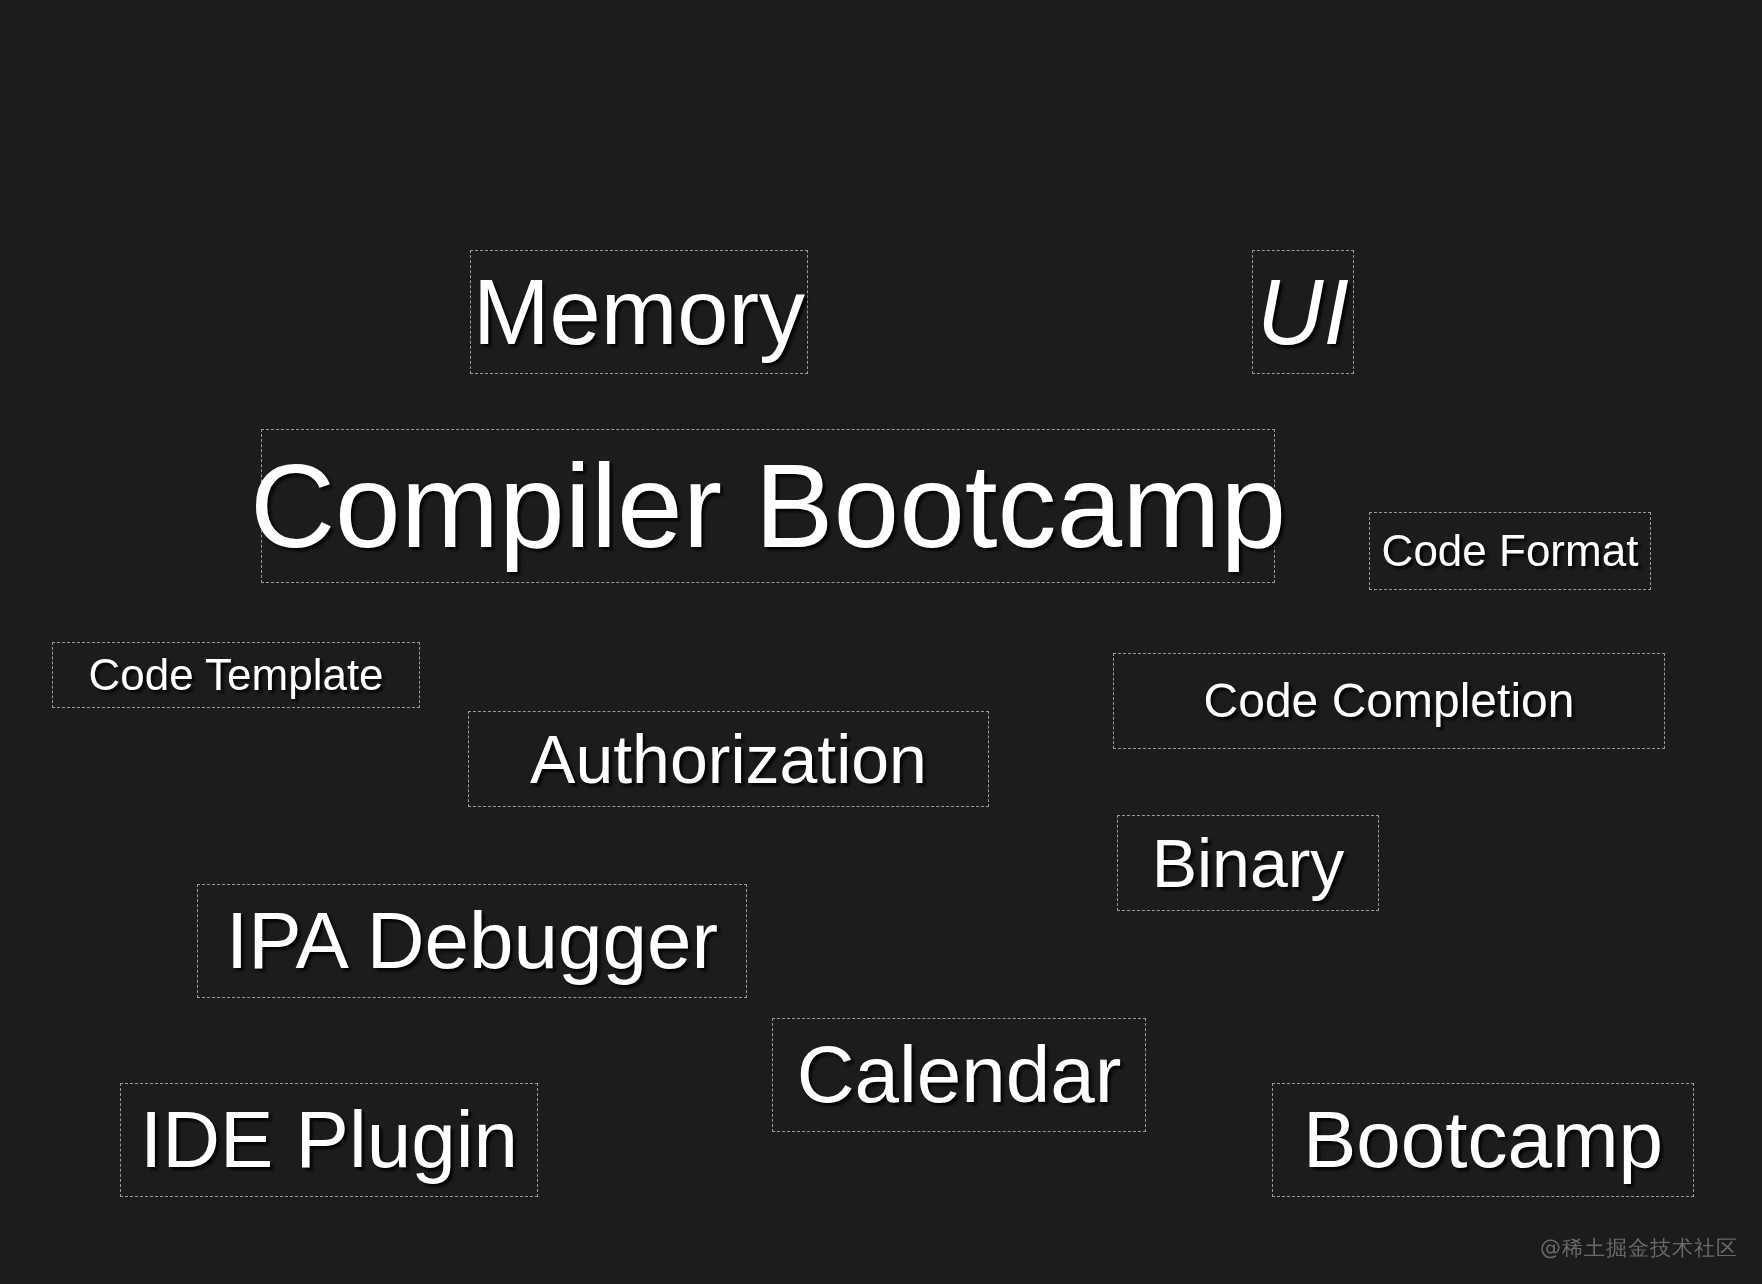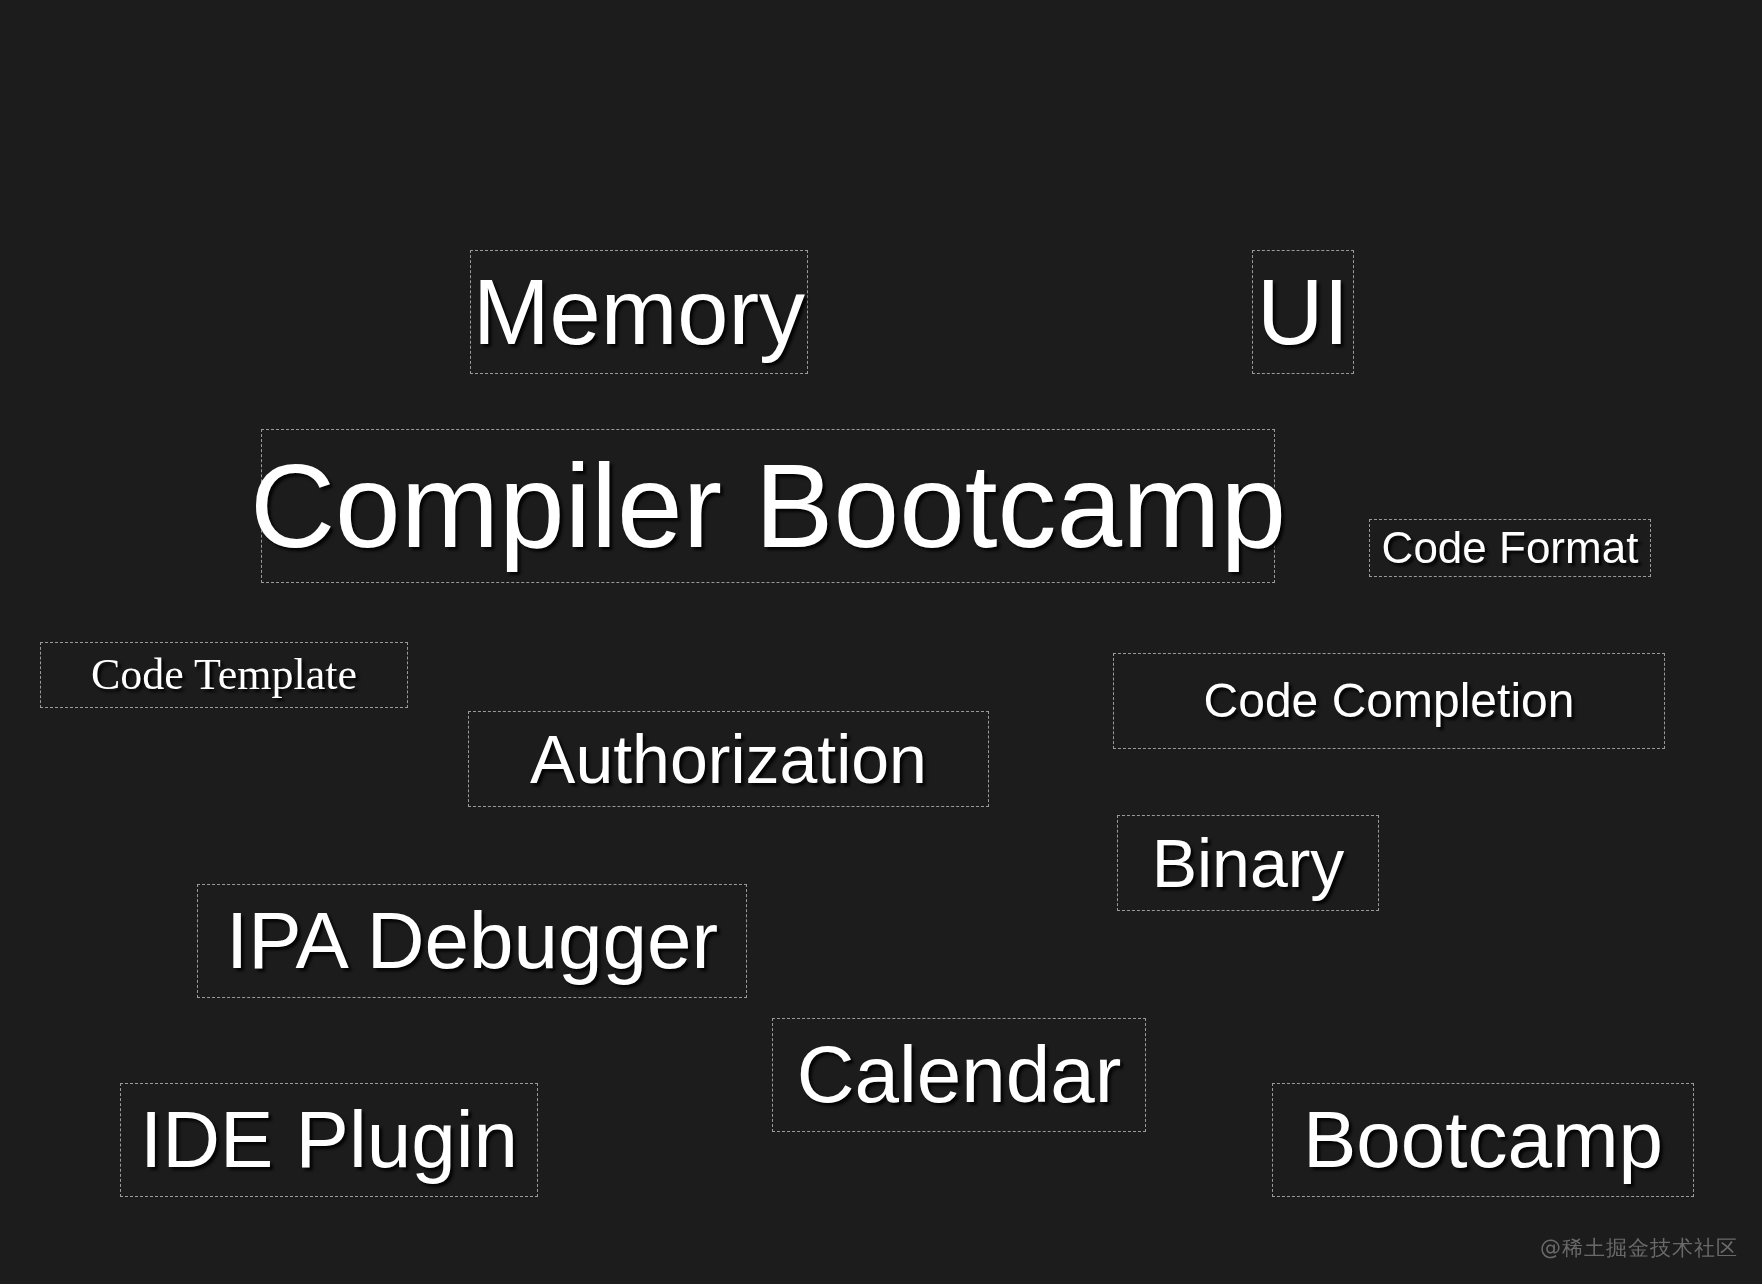--- a/index.html
+++ b/index.html
@@ -69,30 +69,30 @@
 </head>
 <body>
 
 <div id="slide">
 
 
   <div id="cloud-layer">
       <div class="cloud-item" style="left: 470px; top: 250px; width: 338px; height: 124px; font-size: 92px;">
         <span>Memory</span>
       </div>
-      <div class="cloud-item" style="left: 1252px; top: 250px; width: 102px; height: 124px; font-size: 92px;">
+      <div class="cloud-item" style="left: 1252px; top: 250px; width: 102px; height: 124px; font-size: 92px; font-style: italic;">
         <span>UI</span>
       </div>
       <div class="cloud-item" style="left: 261px; top: 429px; width: 1014px; height: 154px; font-size: 118px;">
         <span>Compiler Bootcamp</span>
       </div>
-      <div class="cloud-item" style="left: 1369px; top: 512px; width: 282px; height: 58px; font-size: 44px; margin-top: 7px;">
+      <div class="cloud-item" style="left: 1369px; top: 512px; width: 282px; height: 78px; font-size: 44px;">
         <span>Code Format</span>
       </div>
-      <div class="cloud-item" style="left: 40px; top: 642px; width: 368px; height: 66px; font-size: 44px; font-family: Liberation Serif, serif;">
+      <div class="cloud-item" style="left: 52px; top: 642px; width: 368px; height: 66px; font-size: 44px;">
         <span>Code Template</span>
       </div>
       <div class="cloud-item" style="left: 1113px; top: 653px; width: 552px; height: 96px; font-size: 48px;">
         <span>Code Completion</span>
       </div>
       <div class="cloud-item" style="left: 468px; top: 711px; width: 521px; height: 96px; font-size: 68px;">
         <span>Authorization</span>
       </div>
       <div class="cloud-item" style="left: 1117px; top: 815px; width: 262px; height: 96px; font-size: 68px;">
         <span>Binary</span>

